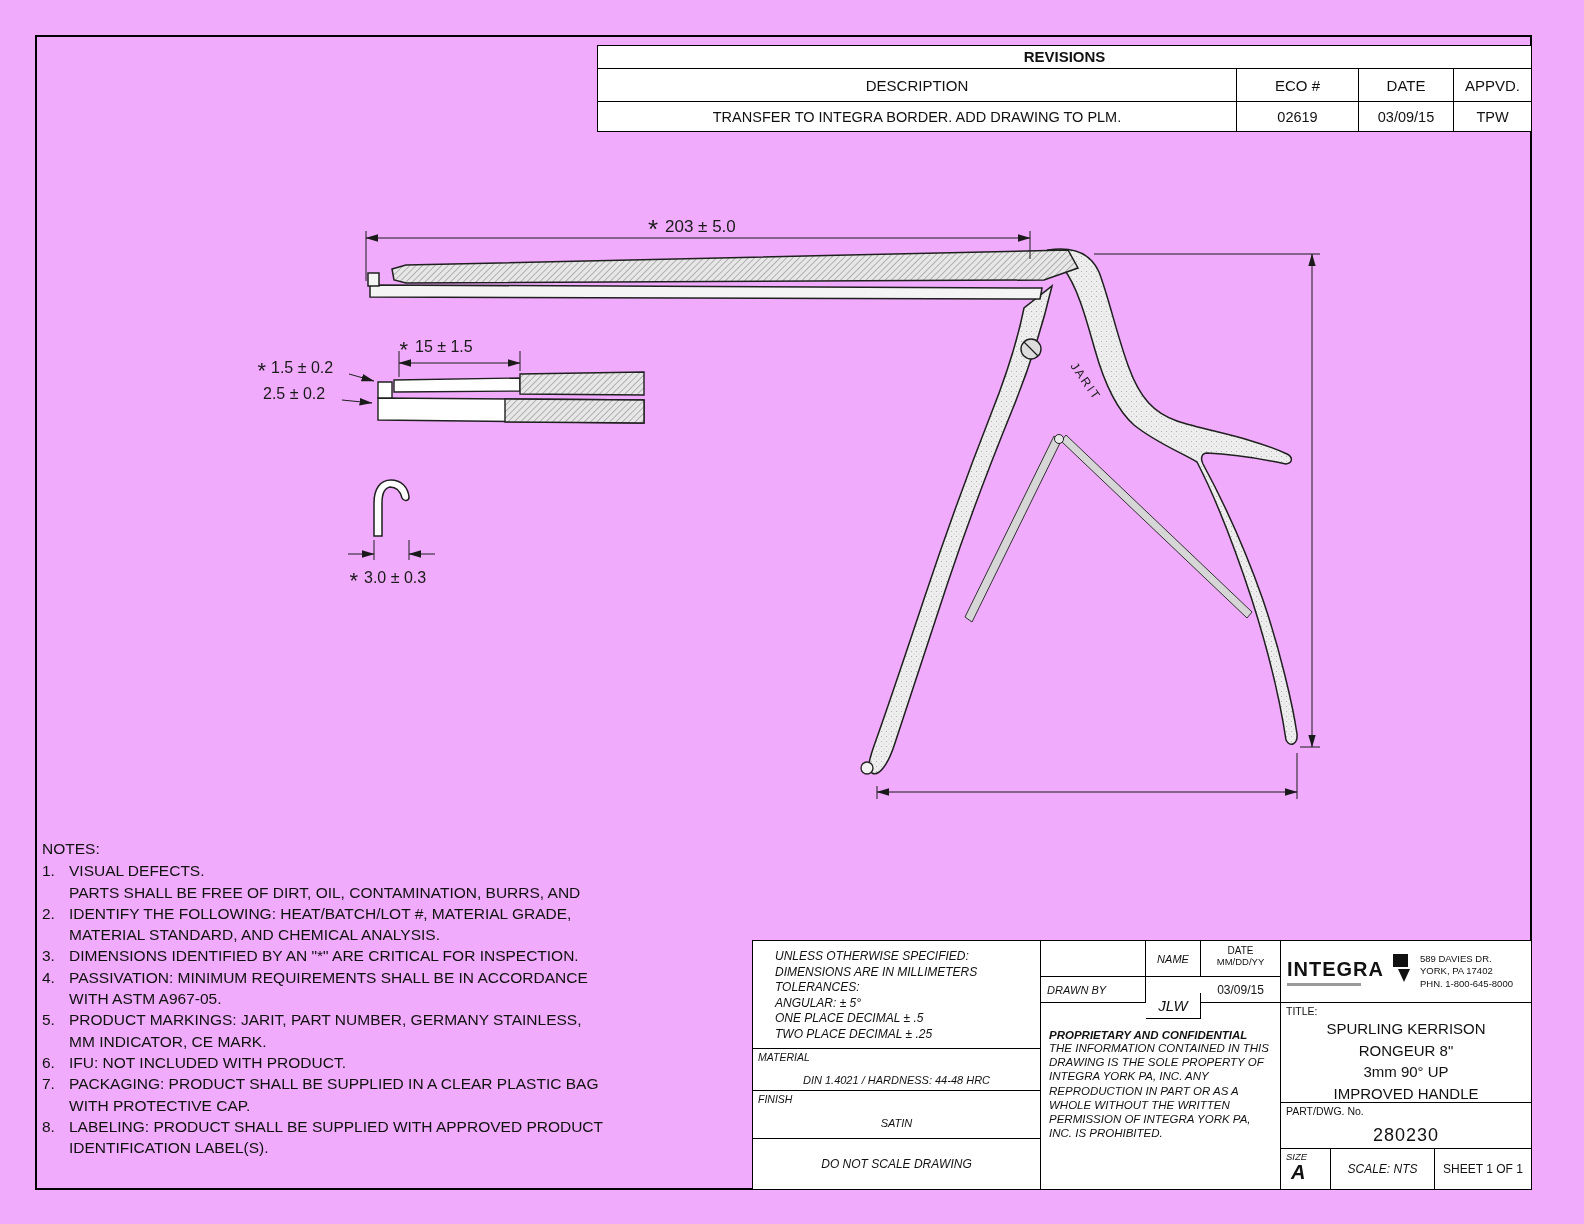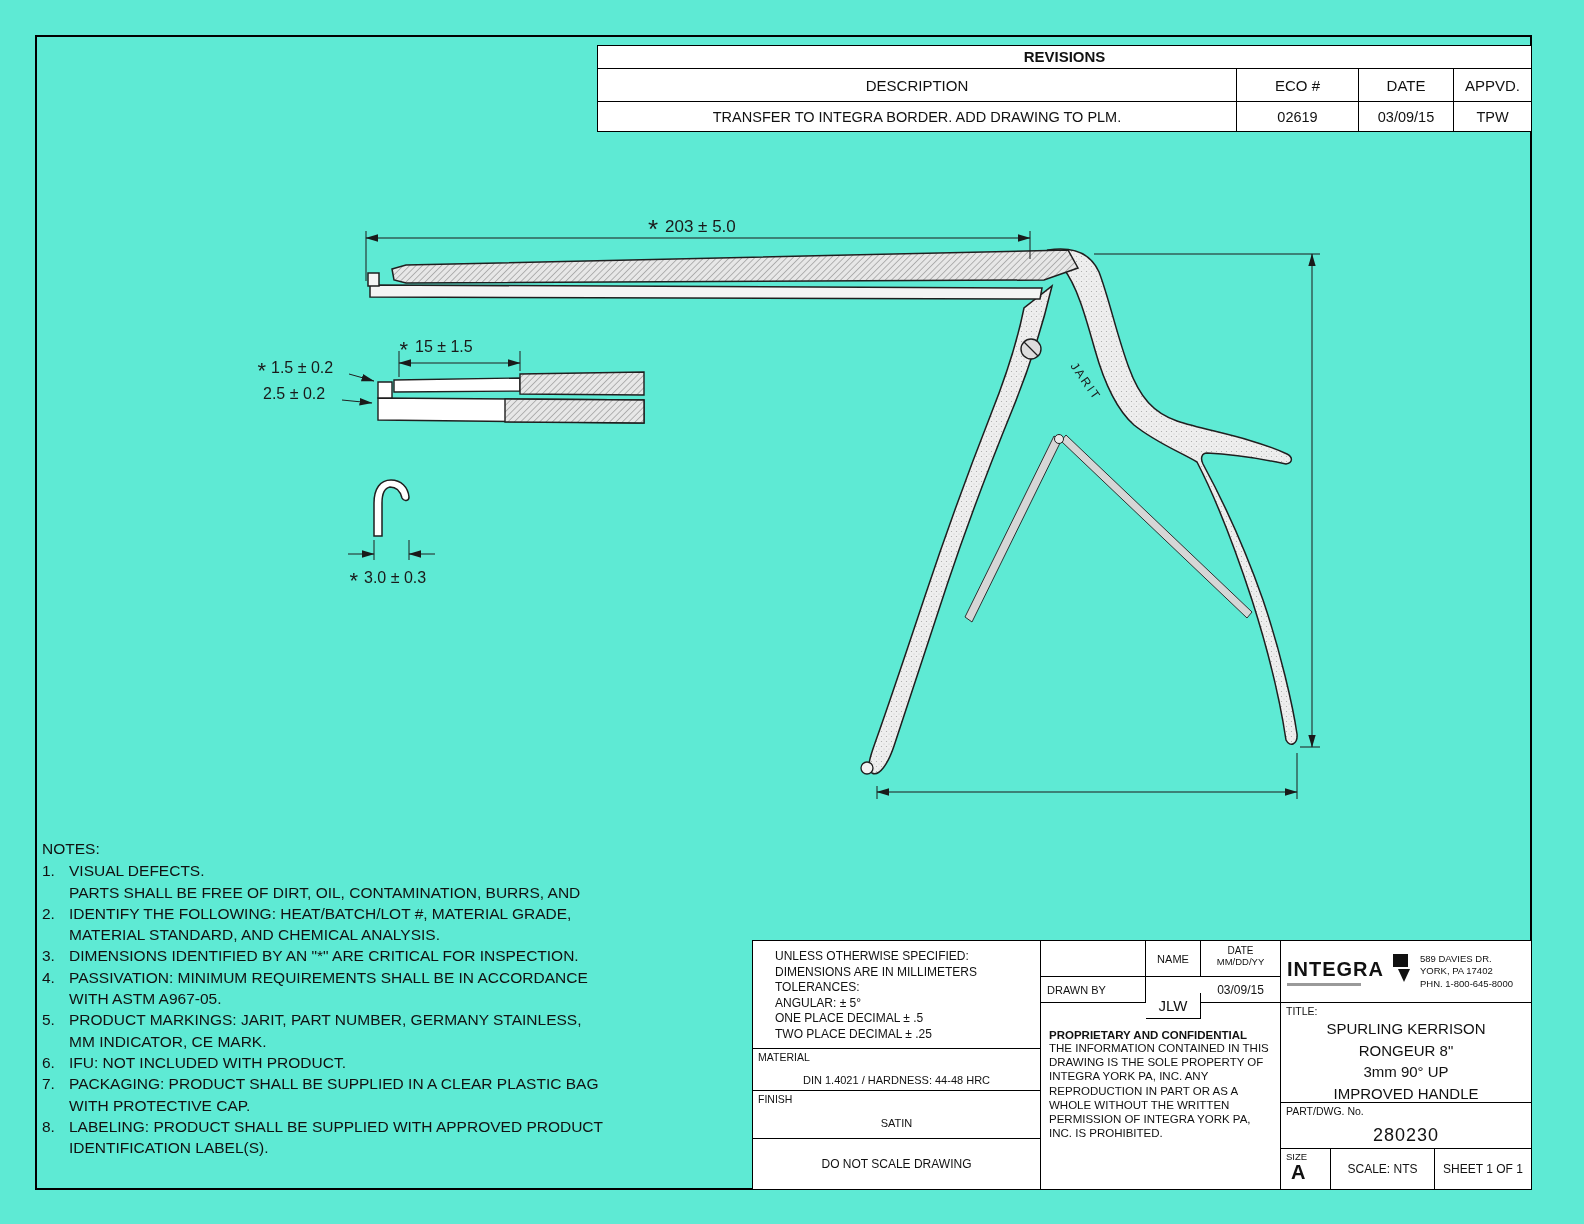--- a/index.html
+++ b/index.html
@@ -1,17 +1,17 @@
 <!DOCTYPE html>
 <html><head>
 <meta charset="utf-8">
 <style>
   html,body{margin:0;padding:0;background:#fff;}
   body{font-family:"Liberation Sans", sans-serif; color:#111;}
-  .sheet{position:relative;width:1584px;height:1224px;background:#5eead4;overflow:hidden;}
+  .sheet{position:relative;width:1584px;height:1224px;background:#f0abfc;overflow:hidden;}
   .frame{position:absolute;left:35px;top:35px;width:1493px;height:1151px;border:2px solid #000;}
   .abs{position:absolute;}
   
   .rev{position:absolute;left:597px;top:45px;width:933px;border:1.5px solid #000;background:#fff;}
   .rev-title{height:22px;line-height:22px;text-align:center;font-weight:bold;font-size:15px;border-bottom:1.5px solid #000;}
   .rev-row{display:flex;}
   .rev-row.hdr{height:32px;border-bottom:1.5px solid #000;}
   .rev-row.data{height:29px;}
   .rev-cell{display:flex;align-items:center;justify-content:center;font-size:14.5px;box-sizing:border-box;}
   .rev-cell.c1{width:638px;}
@@ -21,21 +21,21 @@
   .rev-row.hdr .rev-cell{font-size:15px;}
   
   .notes{position:absolute;left:42px;top:838px;width:650px;font-size:15.5px;line-height:21.3px;}
   .notes-title{margin-bottom:1px;}
   .note{display:flex;}
   .note .num{width:27px;flex:none;}
   .note .txt{flex:1;}
   
   .tb{position:absolute;left:752px;top:940px;width:778px;height:248px;border:1.5px solid #000;background:#fff;box-sizing:content-box;}
   .tb-cell{position:absolute;box-sizing:border-box;font-size:12px;}
-  .b-r{border-right:1.2px solid #000;}
+  .b-r{border-right:1.2px solid #000;font-style:italic;}
   .b-b{border-bottom:1.2px solid #000;}
   .tol{padding:8px 0 0 22px;line-height:15.5px;font-size:12px;}
   .lbl{position:absolute;left:5px;top:2px;font-size:10.5px;}
   .cell-center{display:flex;align-items:center;justify-content:center;text-align:center;}
   .prop-head{font-weight:bold;font-size:11.5px;}
   .prop-body{font-size:11.5px;line-height:14.2px;}
   .integra-name{font-size:20px;letter-spacing:1px;font-weight:bold;}
   .integra-tag{height:3px;width:74px;background:#9a9a9a;margin-top:2px;}
   .addr{font-size:9.5px;line-height:12.5px;}
   .ttl-lines{padding-top:15px;text-align:center;font-size:15px;line-height:21.5px;}

